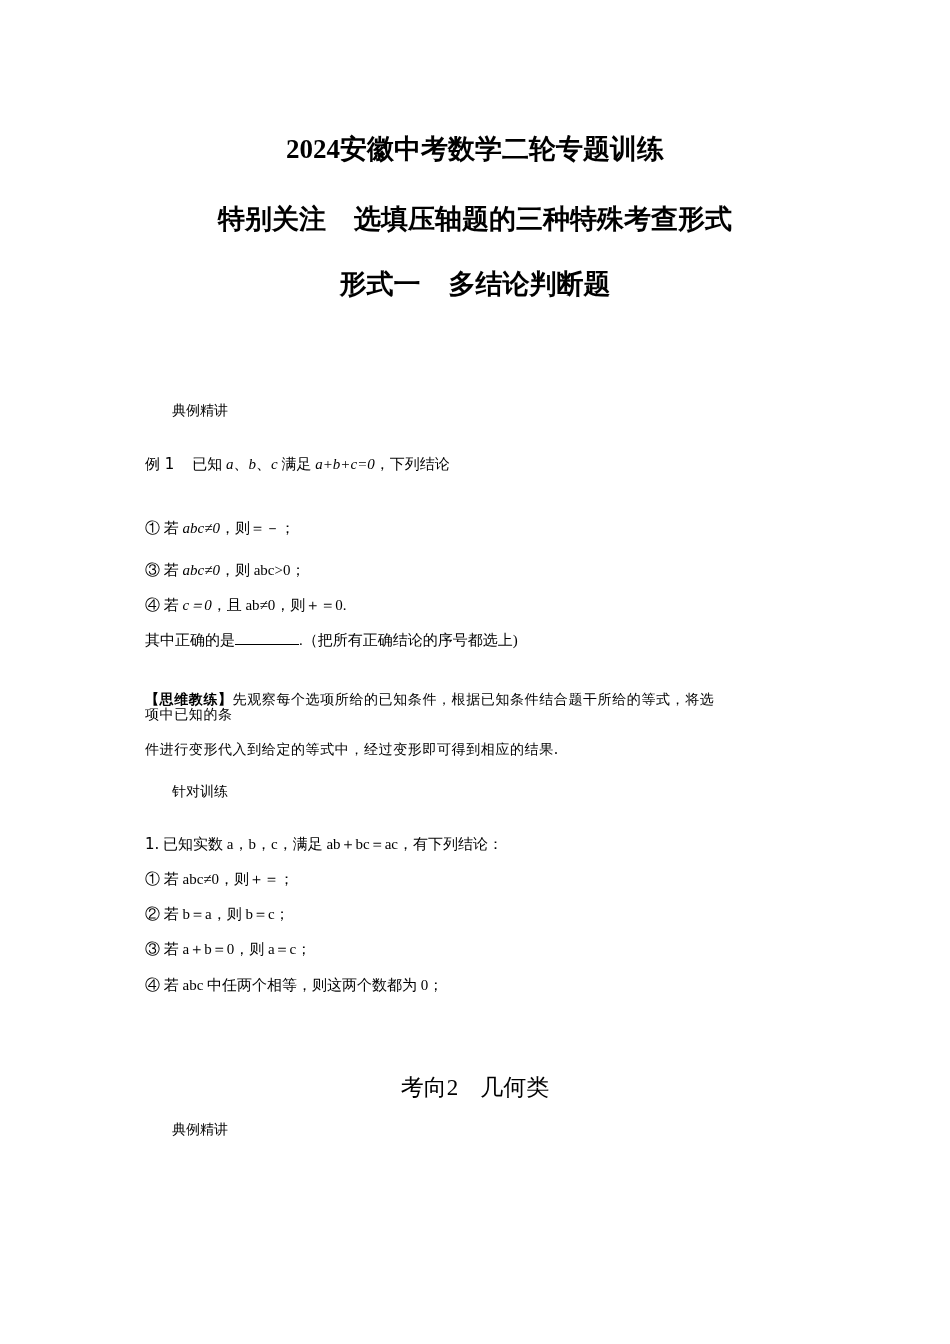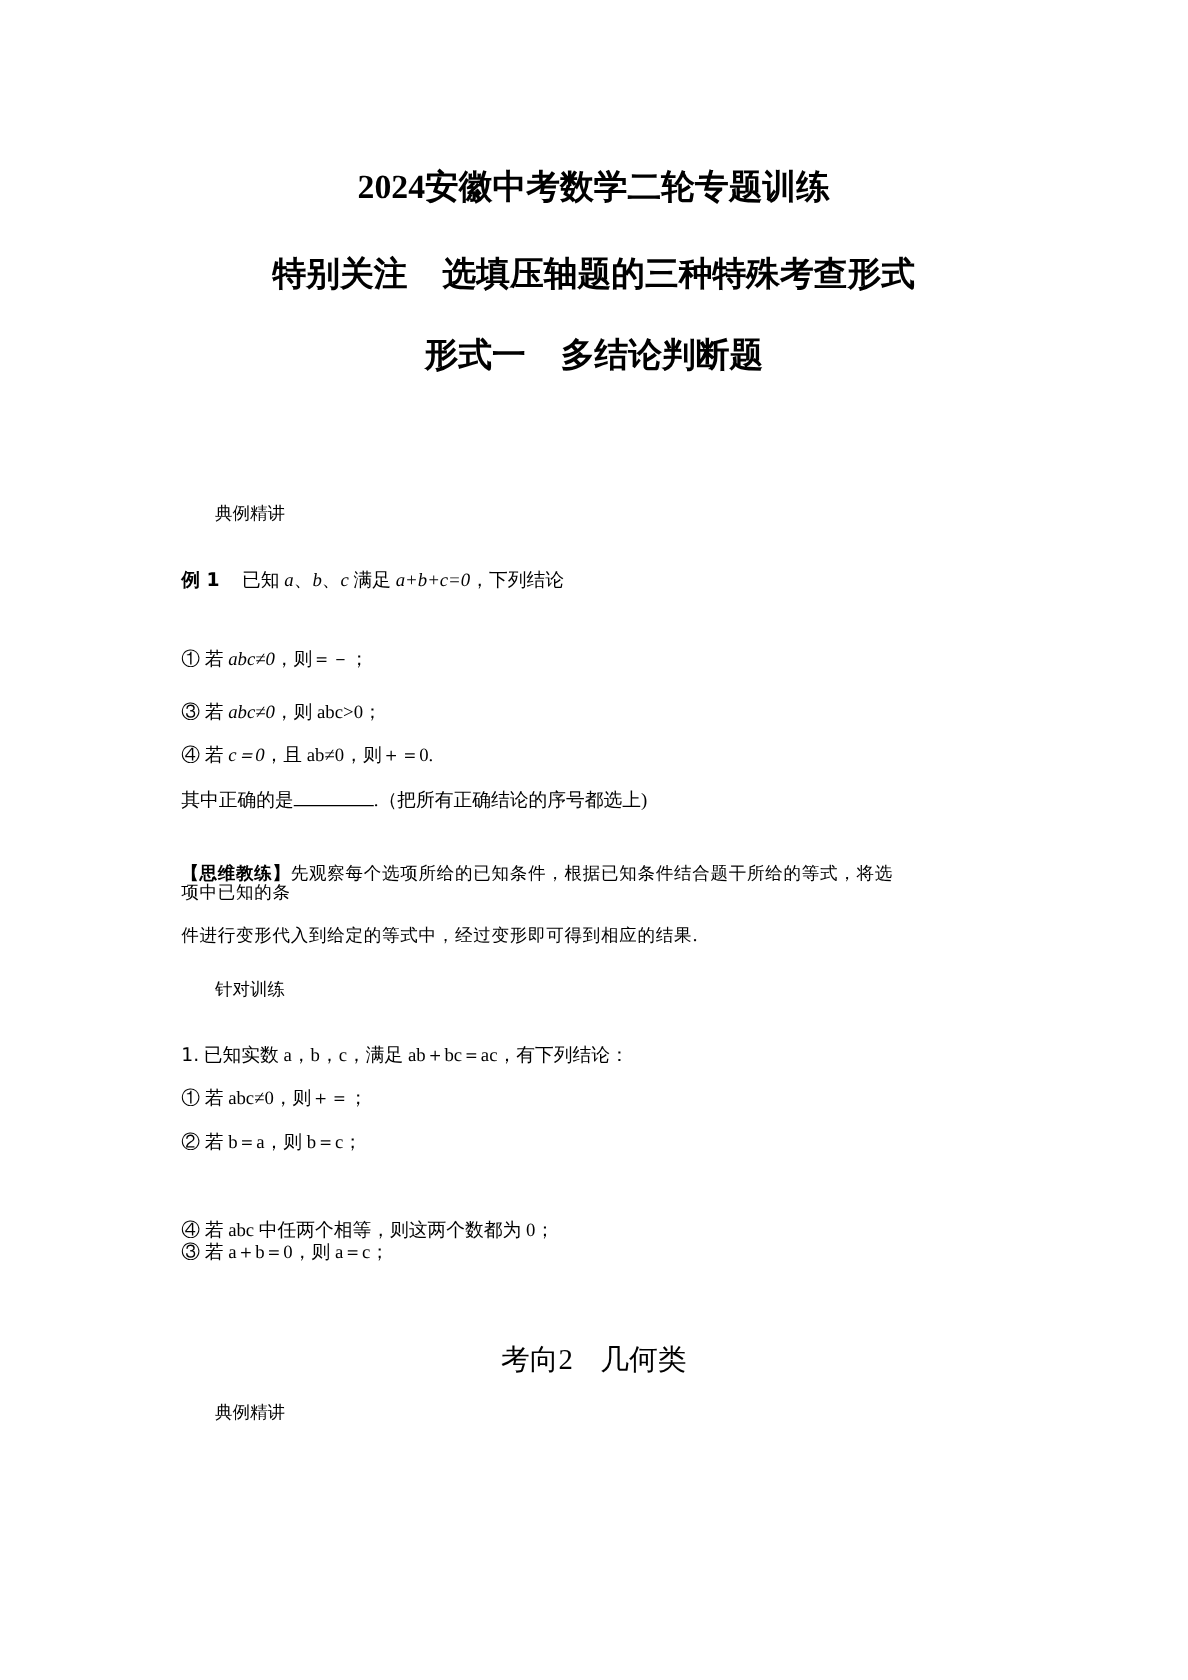--- a/index.html
+++ b/index.html
@@ -71,21 +71,21 @@
       font-family: "Liberation Serif", "DejaVu Serif", serif;
       line-height: 20px;
     }
     .line i {
       font-family: "Liberation Serif", "DejaVu Serif", serif;
       font-style: italic;
     }
     .ex-label {
       font-family: "DejaVu Sans", "Liberation Sans", sans-serif;
       font-size: 15px;
-      font-weight: bold;
+      font-weight: normal;
       margin-right: 18px;
     }
     .blank {
       display: inline-block;
       width: 64px;
       border-bottom: 1px solid #000;
       height: 14px;
       vertical-align: baseline;
     }
     .hint-tag {
@@ -152,21 +152,21 @@
   <div class="abs line" style="top:834px;">
     <span class="qnum">1.</span><span> 已知实数 a，b，c，满足 ab＋bc＝ac，有下列结论：</span>
   </div>
 
   <div class="abs line" style="top:869px;">
     <span>①</span><span> 若 abc≠0，则＋＝；</span>
   </div>
   <div class="abs line" style="top:904px;">
     <span>②</span><span> 若 b＝a，则 b＝c；</span>
   </div>
-  <div class="abs line" style="top:992px;">
+  <div class="abs line" style="top:939px;">
     <span>③</span><span> 若 a＋b＝0，则 a＝c；</span>
   </div>
   <div class="abs line" style="top:975px;">
     <span>④</span><span> 若 abc 中任两个相等，则这两个数都为 0；</span>
   </div>
 
 
   <div class="abs center title-dir" style="top:1031px;margin-top:41px;">
     <span>考向</span><span class="num">2</span><span class="gap-sm"></span><span>几何类</span>
   </div>

